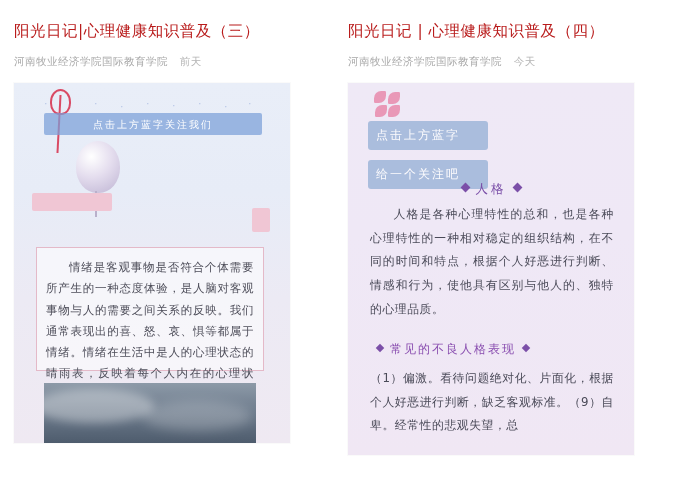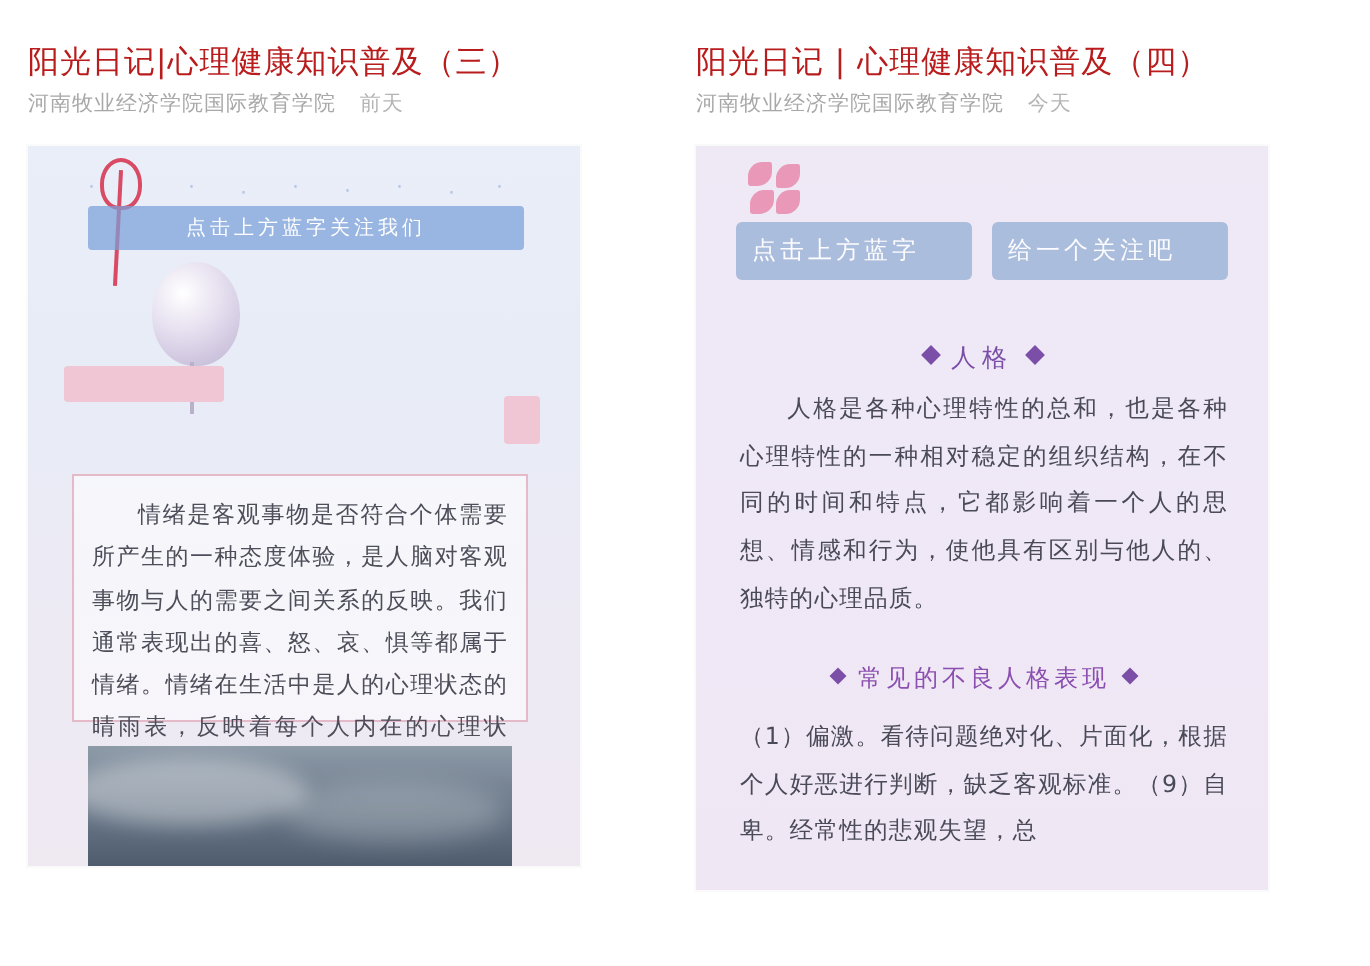--- a/index.html
+++ b/index.html
@@ -28,20 +28,21 @@
     position: relative;
   }
   .art-title {
     font-size: 15.5px;
     line-height: 1.75;
     color: #b91c1c;
     letter-spacing: 0.5px;
     font-family: "DejaVu Sans", sans-serif;
   }
   .art-meta {
+    margin-top: 10px;
     font-size: 10.5px;
     color: #a8a8a8;
     letter-spacing: 0.5px;
   }
   .art-meta .time {
     margin-left: 8px;
     color: #b5b5b5;
   }
   
   .card-left {
@@ -236,20 +237,21 @@
   .pw2 { right: 0; top: 1px; background: #d9a0dd; }
   .pw3 { left: 1px; bottom: 0; background: #d9a0dd; }
   .pw4 { right: 0; bottom: 0; background: #e88fb0; }
   .two-tags {
     position: absolute;
     top: 38px;
     left: 20px;
     width: 246px;
     display: flex;
     gap: 10px;
+    flex-direction: column;
   }
   .tag {
     background: #9fb6d9;
     color: #ffffff;
     font-size: 12px;
     letter-spacing: 2px;
     line-height: 19px;
     padding: 5px 8px;
     border-radius: 3px;
     opacity: .85;
@@ -269,21 +271,21 @@
   .sec-head .dot {
     display: inline-block;
     width: 7px;
     height: 7px;
     background: #7b4fa8;
     transform: rotate(45deg);
     margin: 0 7px;
     vertical-align: 2px;
   }
   .sec1 { top: 98px; }
-  .sec2 { top: 258px; text-align: center; padding-left: 22px; width: 244px; box-sizing: content-box; color: #8a4fb0; font-size: 12px; letter-spacing: 2px;}
+  .sec2 { top: 258px; text-align: left; padding-left: 22px; width: 244px; box-sizing: content-box; color: #8a4fb0; font-size: 12px; letter-spacing: 2px;}
   .r-text {
     position: absolute;
     left: 22px;
     width: 244px;
     font-size: 11.8px;
     line-height: 2.0;
     color: #4a4a58;
     letter-spacing: 0.6px;
     text-align: justify;
     text-indent: 2em;
@@ -344,21 +346,21 @@
           <i class="pw4"></i>
       </div>
       <div class="two-tags">
         <div class="tag a">点击上方蓝字</div>
         <div class="tag b">给一个关注吧</div>
       </div>
 
       <div class="sec-head sec1">
         <span class="dot"></span><span>人格</span><span class="dot"></span>
       </div>
-      <div class="r-text r-text-1">人格是各种心理特性的总和，也是各种心理特性的一种相对稳定的组织结构，在不同的时间和特点，它都影响着一个人的思想、情感和行为，使他具有区别与他人的、独特的心理品质。</div>
+      <div class="r-text r-text-1">人格是各种心理特性的总和，也是各种心理特性的一种相对稳定的组织结构，在不同的时间和特点，根据个人好恶进行判断、情感和行为，使他具有区别与他人的、独特的心理品质。</div>
 
       <div class="sec-head sec2">
         <span class="dot" style="width:6px;height:6px;"></span><span>常见的不良人格表现</span><span class="dot" style="width:6px;height:6px;"></span>
       </div>
       <div class="r-text r-text-2">（1）偏激。看待问题绝对化、片面化，根据个人好恶进行判断，缺乏客观标准。（9）自卑。经常性的悲观失望，总</div>
     </div>
   </div>
 
 </div>
 

